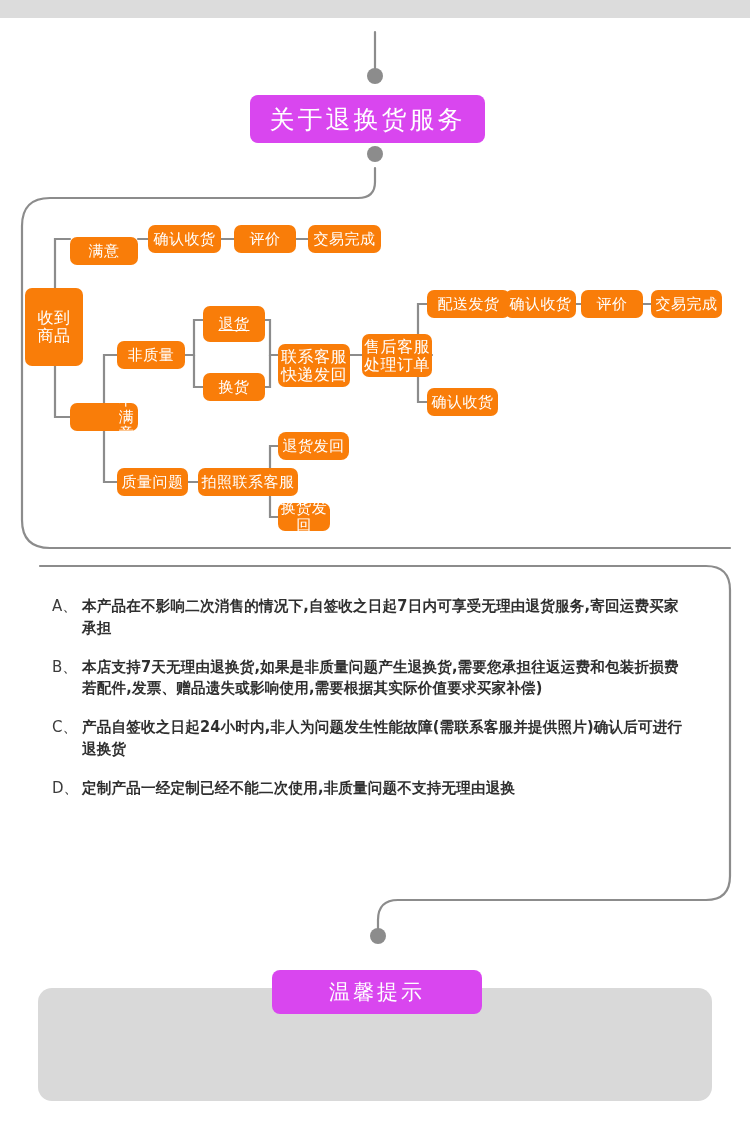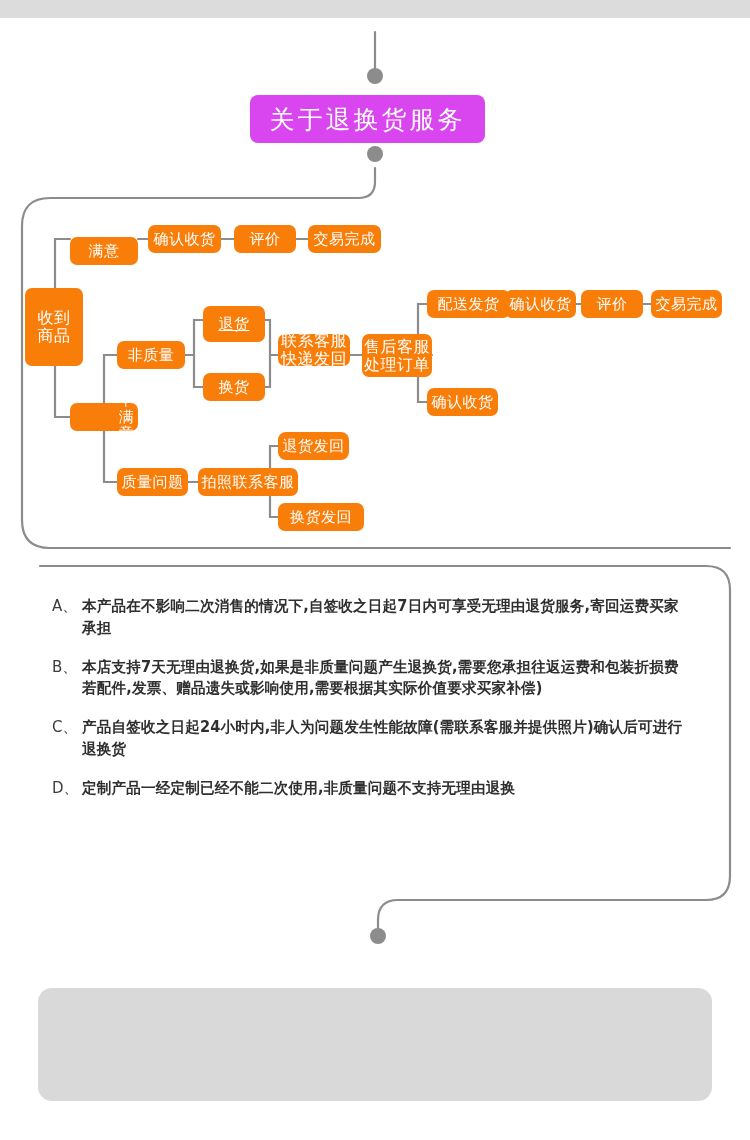--- a/index.html
+++ b/index.html
@@ -132,33 +132,33 @@
   <div class="pill sm" style="left: 25px; top: 288px; width: 58px; height: 78px;">收到
 商品</div>
   <div class="pill md" style="left: 70px; top: 225px; width: 68px; height: 28px; margin-top: 12px;">满意</div>
   <div class="pill md" style="left: 148px; top: 225px; width: 73px; height: 28px;">确认收货</div>
   <div class="pill md" style="left: 234px; top: 225px; width: 62px; height: 28px;">评价</div>
   <div class="pill md" style="left: 308px; top: 225px; width: 73px; height: 28px;">交易完成</div>
   <div class="pill md" style="left: 70px; top: 403px; width: 68px; height: 28px; padding-left: 45px;">不满意</div>
   <div class="pill md" style="left: 117px; top: 341px; width: 68px; height: 28px;">非质量</div>
   <div class="pill md" style="left: 203px; top: 306px; width: 62px; height: 36px; text-decoration: underline;">退货</div>
   <div class="pill md" style="left: 203px; top: 373px; width: 62px; height: 28px;">换货</div>
-  <div class="pill sm" style="left: 278px; top: 334px; width: 72px; height: 32px;">联系客服
+  <div class="pill sm" style="left: 278px; top: 344px; width: 72px; height: 43px;">联系客服
 快递发回</div>
   <div class="pill sm" style="left: 362px; top: 334px; width: 70px; height: 43px;">售后客服
 处理订单</div>
   <div class="pill md" style="left: 427px; top: 290px; width: 83px; height: 28px;">配送发货</div>
   <div class="pill md" style="left: 505px; top: 290px; width: 71px; height: 28px;">确认收货</div>
   <div class="pill md" style="left: 581px; top: 290px; width: 62px; height: 28px;">评价</div>
   <div class="pill md" style="left: 651px; top: 290px; width: 71px; height: 28px;">交易完成</div>
   <div class="pill md" style="left: 427px; top: 388px; width: 71px; height: 28px;">确认收货</div>
   <div class="pill md" style="left: 117px; top: 468px; width: 71px; height: 28px;">质量问题</div>
   <div class="pill md" style="left: 198px; top: 468px; width: 100px; height: 28px;">拍照联系客服</div>
   <div class="pill md" style="left: 278px; top: 432px; width: 71px; height: 28px; border-radius: 8px;">退货发回</div>
-  <div class="pill md" style="left: 278px; top: 503px; width: 86px; height: 28px;">换货发回</div>
+  <div class="pill md" style="left: 278px; top: 503px; width: 52px; height: 28px;">换货发回</div>
 
   <div class="policy-list">
     <div class="policy-row">
       <div class="policy-key">A、</div>
       <div class="policy-body">本产品在不影响二次消售的情况下,自签收之日起7日内可享受无理由退货服务,寄回运费买家承担</div>
     </div>
     <div class="policy-row">
       <div class="policy-key">B、</div>
       <div class="policy-body">本店支持7天无理由退换货,如果是非质量问题产生退换货,需要您承担往返运费和包装折损费若配件,发票、赠品遗失或影响使用,需要根据其实际价值要求买家补偿)</div>
     </div>
@@ -166,14 +166,15 @@
       <div class="policy-key">C、</div>
       <div class="policy-body">产品自签收之日起24小时内,非人为问题发生性能故障(需联系客服并提供照片)确认后可进行退换货</div>
     </div>
     <div class="policy-row">
       <div class="policy-key">D、</div>
       <div class="policy-body">定制产品一经定制已经不能二次使用,非质量问题不支持无理由退换</div>
     </div>
   </div>
 
   <div class="grey-panel"></div>
+  <div class="title-pill" id="title-tips">温馨提示</div>
 
 </div>
 
 </body></html>

